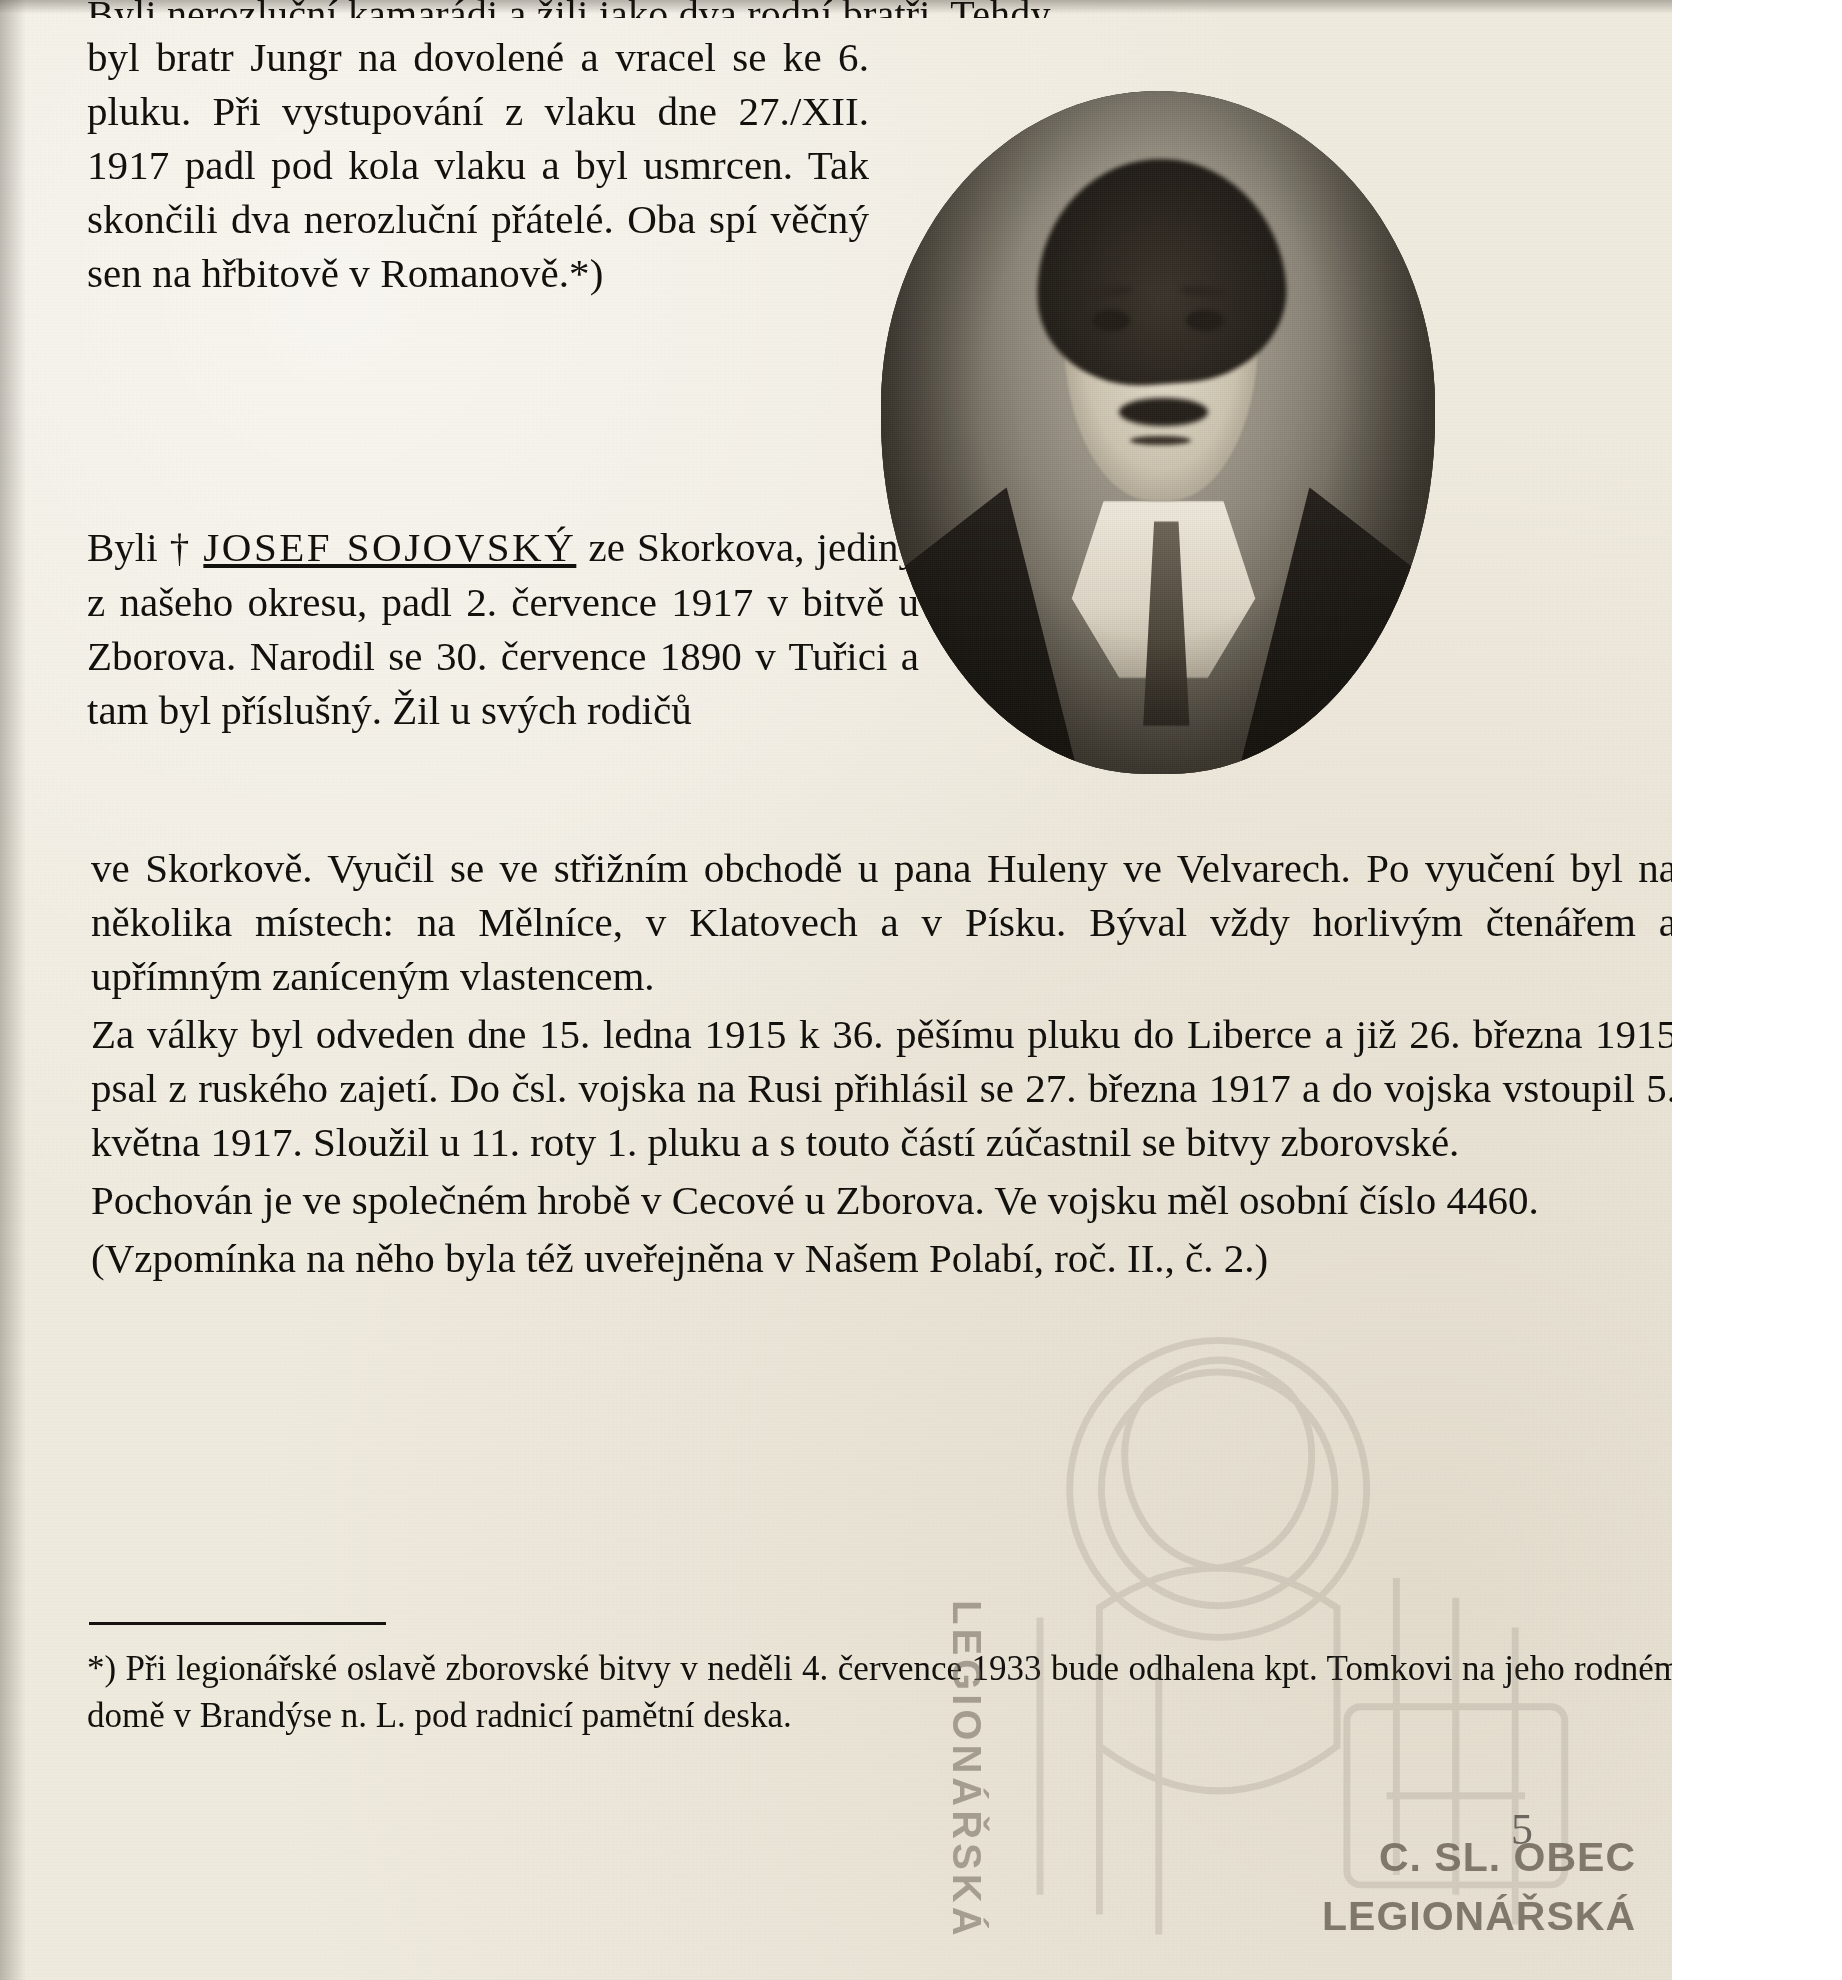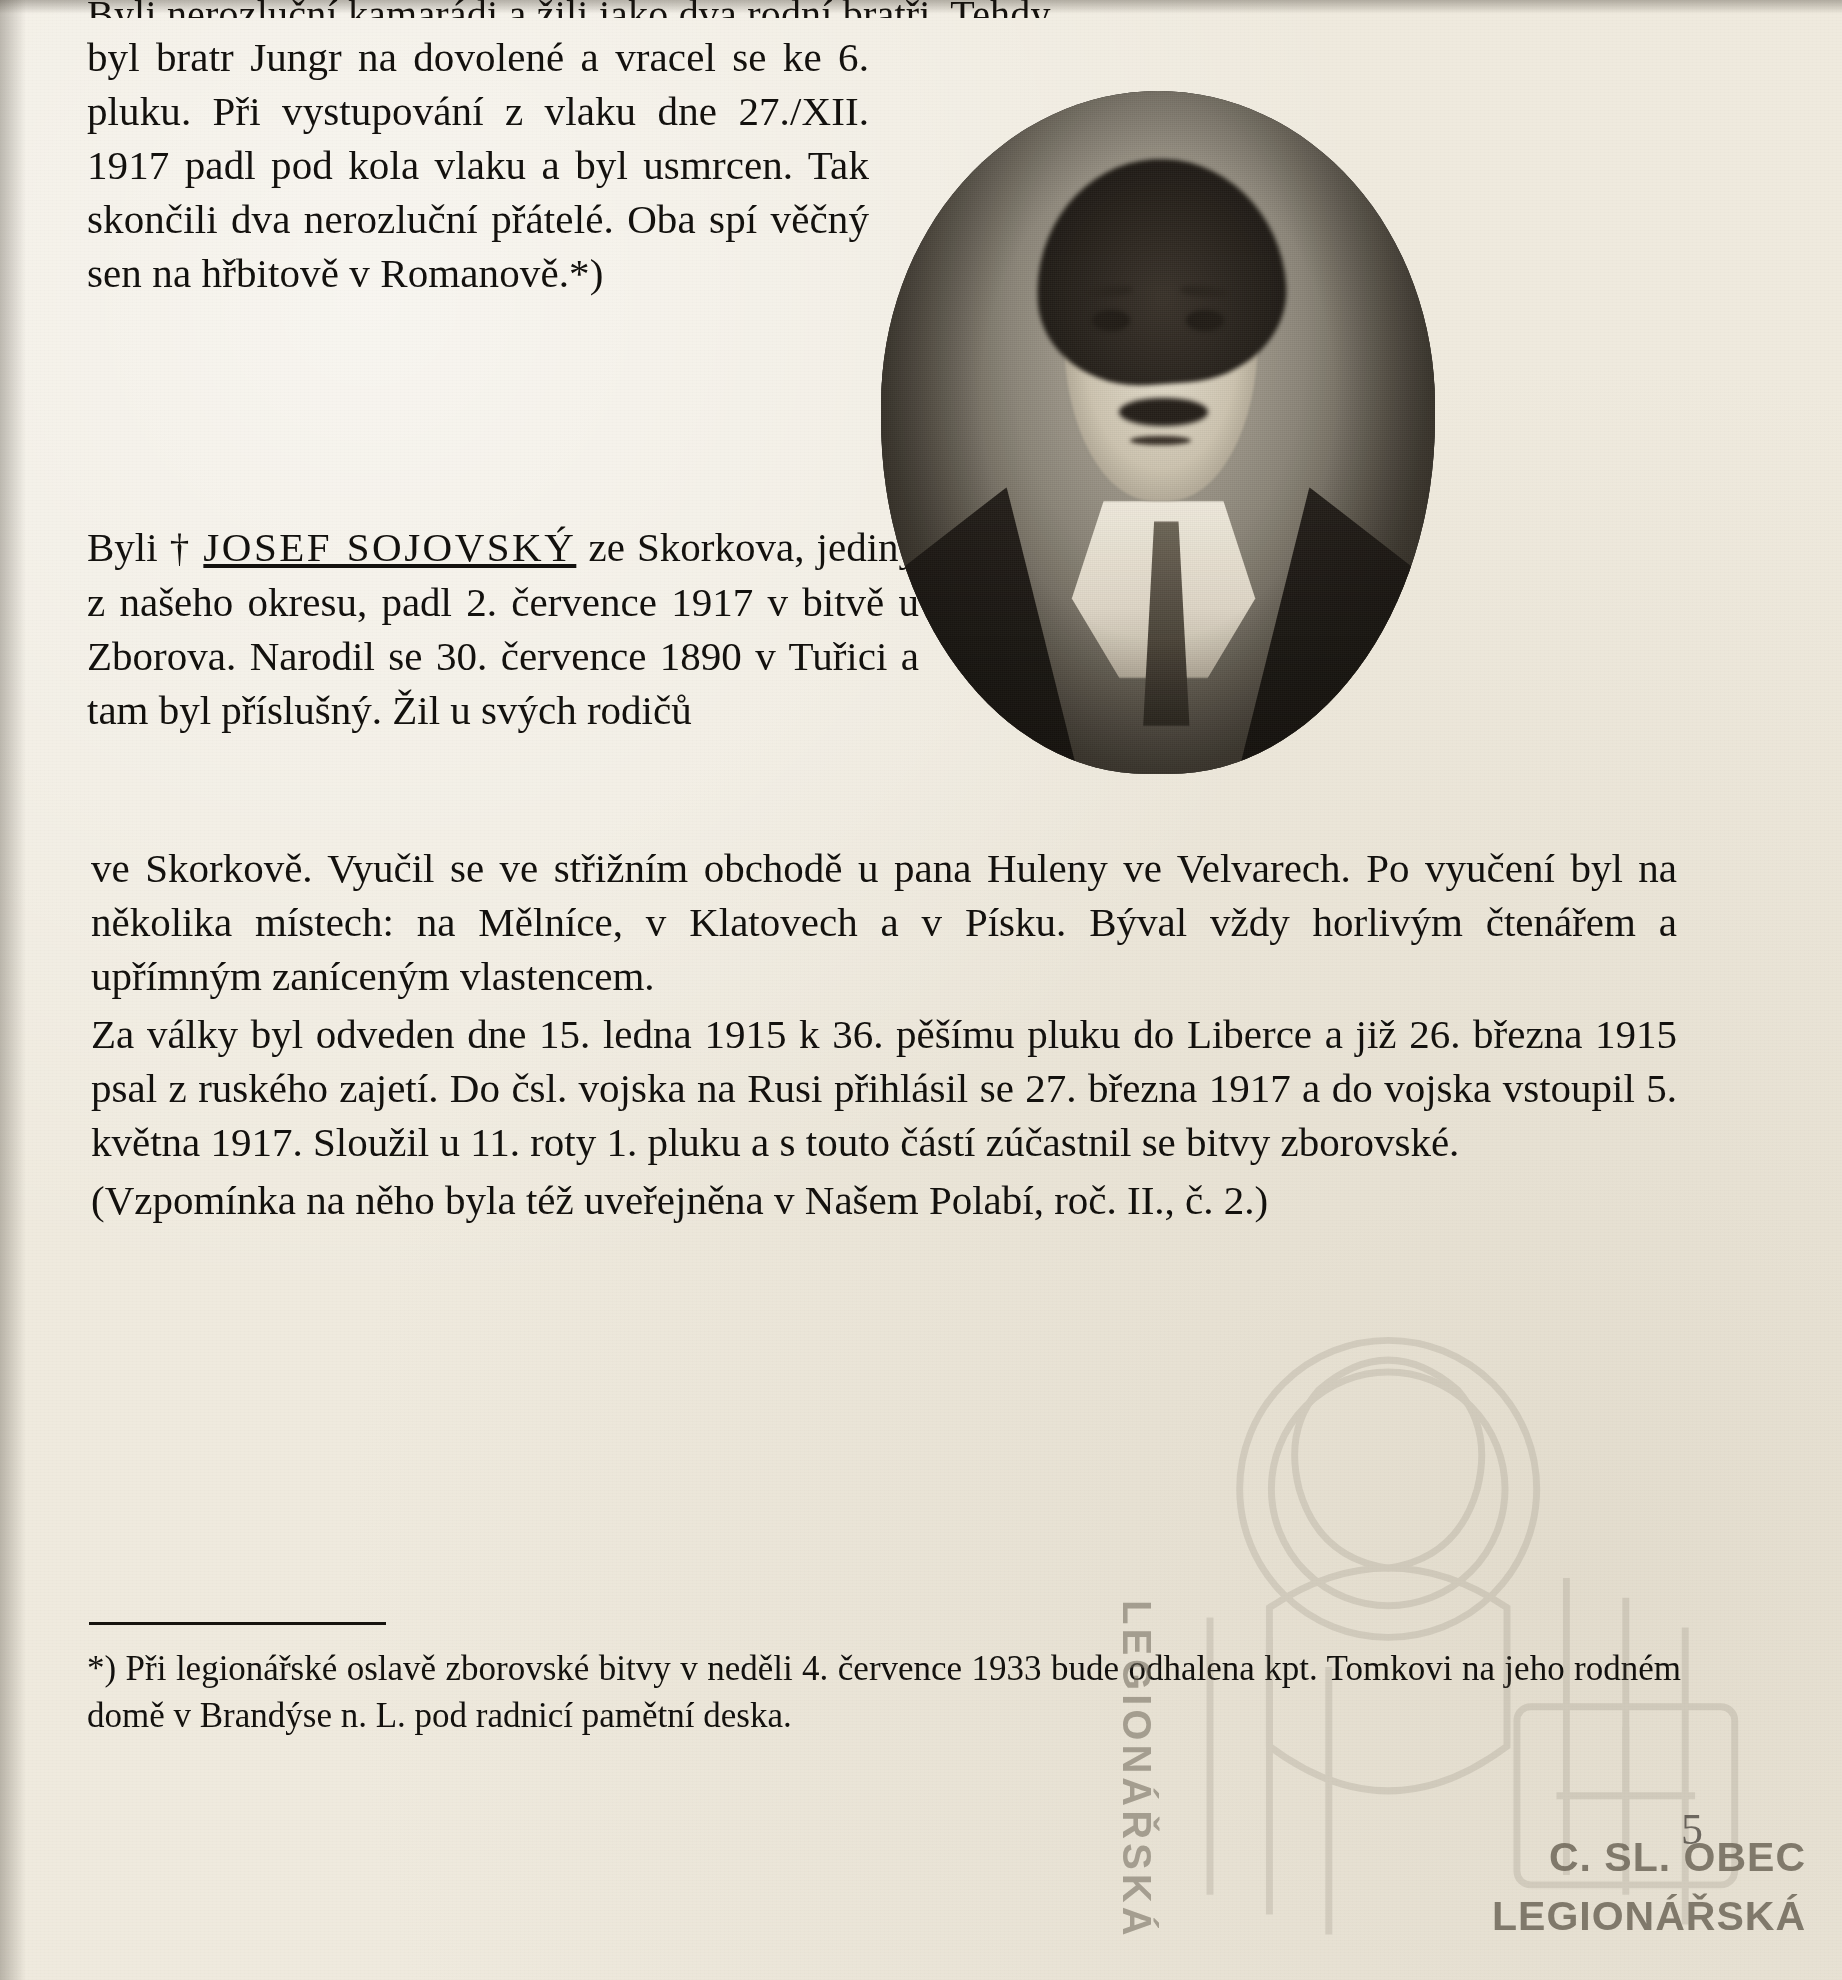--- a/index.html
+++ b/index.html
@@ -8,21 +8,21 @@
     background: #ffffff;
   }
   body {
     width: 1842px;
     height: 1980px;
     overflow: hidden;
     font-family: "Liberation Serif", serif;
   }
   .page {
     position: relative;
-    width: 1842px;
+    width: 1672px;
     height: 1980px;
     background: #efeade;
     background-image:
       radial-gradient(circle at 20% 15%, rgba(255,255,255,0.55) 0%, rgba(255,255,255,0) 45%),
       radial-gradient(circle at 85% 80%, rgba(214,206,188,0.5) 0%, rgba(214,206,188,0) 55%);
     overflow: hidden;
   }
   .grain {
     position: absolute;
     inset: 0;
@@ -319,20 +319,21 @@
     <div class="para-bio-top">
       <span>Byli</span>
       <span class="dagger">†</span>
       <span class="bio-name">JOSEF SOJOVSKÝ</span>
       <span>ze Skorkova, jediný z našeho okresu, padl 2. července 1917 v bitvě u Zborova. Narodil se 30. července 1890 v Tuřici a tam byl příslušný. Žil u svých rodičů</span>
     </div>
 
     <div class="para-bio-rest">
       <p class="para-block">ve Skorkově. Vyučil se ve střižním obchodě u pana Huleny ve Velvarech. Po vyučení byl na několika místech: na Mělníce, v Klatovech a v Písku. Býval vždy horlivým čtenářem a upřímným zaníceným vlastencem.</p>
       <p class="para-block">Za války byl odveden dne 15. ledna 1915 k 36. pěšímu pluku do Liberce a již 26. března 1915 psal z ruského zajetí. Do čsl. vojska na Rusi přihlásil se 27. března 1917 a do vojska vstoupil 5. května 1917. Sloužil u 11. roty 1. pluku a s touto částí zúčastnil se bitvy zborovské.</p>
+      <p class="para-block">Pochován je ve společném hrobě v Cecové u Zborova. Ve vojsku měl osobní číslo 4460.</p>
       <p class="para-block">(Vzpomínka na něho byla též uveřejněna v Našem Polabí, roč. II., č. 2.)</p>
     </div>
 
     <div class="rule"></div>
 
     <div class="footnote">*) Při legionářské oslavě zborovské bitvy v neděli 4. července 1933 bude odhalena kpt. Tomkovi na jeho rodném domě v Brandýse n. L. pod radnicí pamětní deska.</div>
   </div>
 
   <div class="portrait-wrap">
     <div class="portrait">

